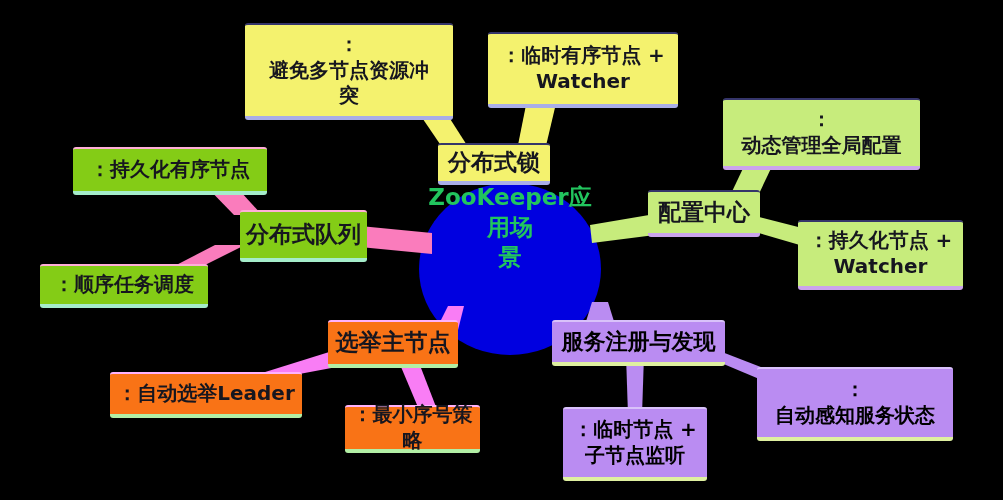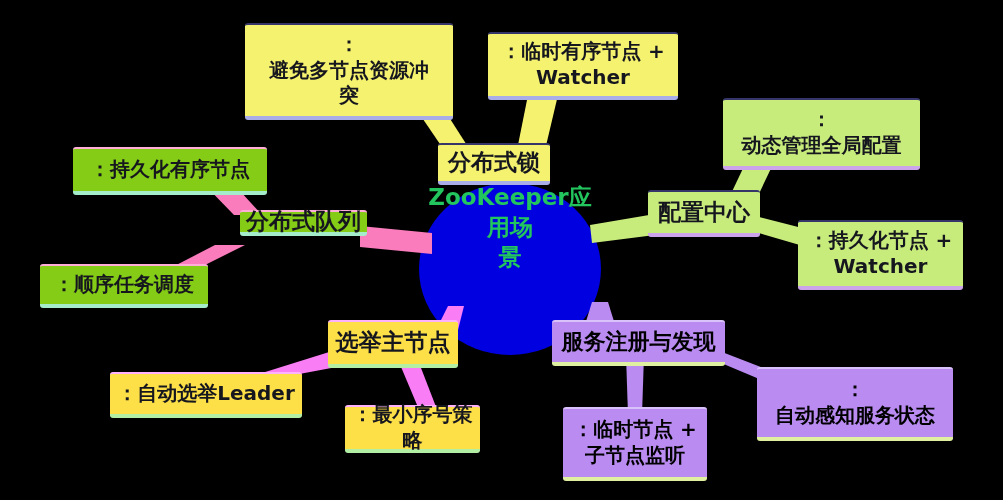--- a/index.html
+++ b/index.html
@@ -9,41 +9,41 @@
   }
   .node{
     position:absolute;display:flex;align-items:center;justify-content:center;
     text-align:center;white-space:pre-line;font-weight:bold;line-height:1.28;
     border-radius:3px;box-sizing:border-box;padding:2px 4px;
   }
   
   .c-lock   {background:#f4f26e;color:#16161f;border-top:2px solid #35356a;border-bottom:4px solid #a9aee8;}
   .c-config {background:#c7ec7c;color:#16161f;border-top:2px solid #35356a;border-bottom:4px solid #cba4ec;}
   .c-queue  {background:#84cc16;color:#16161f;border-top:2px solid #ffaed8;border-bottom:4px solid #a5ecca;}
-  .c-leader {background:#fde047;color:#16161f;border-top:2px solid #ffb2fc;border-bottom:4px solid #b2efa5;}
+  .c-leader {background:#f97316;color:#16161f;border-top:2px solid #ffb2fc;border-bottom:4px solid #b2efa5;}
   .c-service{background:#ba8cf2;color:#000000;border-top:2px solid #d9c2fa;border-bottom:4px solid #dff0a0;}
   
   .circle{
     position:absolute;left:419px;top:183px;width:182px;height:172px;border-radius:50%;
     background:#0000e0;color:#22c55e;display:flex;align-items:flex-start;justify-content:center;
     text-align:center;white-space:pre-line;font-weight:bold;font-size:23px;line-height:1.3;z-index:1;
   }
   svg.links{position:absolute;left:0;top:0;z-index:2;pointer-events:none;}
   .node{z-index:3;}
   
   .note{font-size:20px;}
   .blabel{font-size:23px;}
   #n-lock-0   {left:245px;top:23px; width:208px;height:97px;}
-  #n-lock-1   {left:488px;top:32px; width:190px;height:68px;}
+  #n-lock-1   {left:488px;top:32px; width:190px;height:76px;}
   #n-lock     {left:438px;top:143px;width:112px;height:42px;}
   #n-config-0 {left:723px;top:98px; width:197px;height:72px;}
   #n-config   {left:648px;top:190px;width:112px;height:47px;text-align:center;}
   #n-config-1 {left:798px;top:220px;width:165px;height:70px;}
   #n-queue-0  {left:73px; top:147px;width:194px;height:48px;}
-  #n-queue    {left:240px;top:210px;width:127px;height:26px;}
+  #n-queue    {left:240px;top:210px;width:127px;height:52px;}
   #n-queue-1  {left:40px; top:264px;width:168px;height:44px;}
   #n-leader   {left:328px;top:320px;width:130px;height:48px;}
   #n-leader-0 {left:110px;top:372px;width:192px;height:46px;}
   #n-leader-1 {left:345px;top:405px;width:135px;height:48px;}
   #n-service  {left:552px;top:320px;width:173px;height:46px;font-size:22px;}
   #n-service-0{left:563px;top:407px;width:144px;height:74px;}
   #n-service-1{left:757px;top:367px;width:196px;height:74px;}
 </style>
 </head>
 <body>

